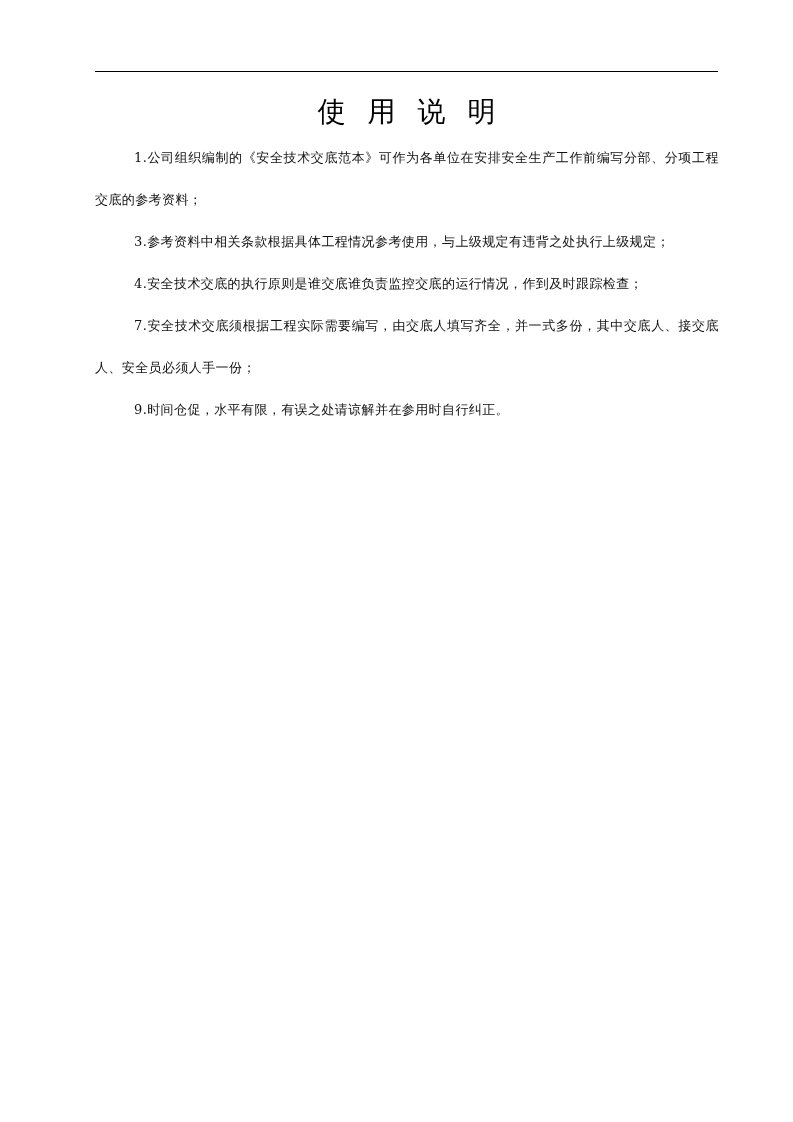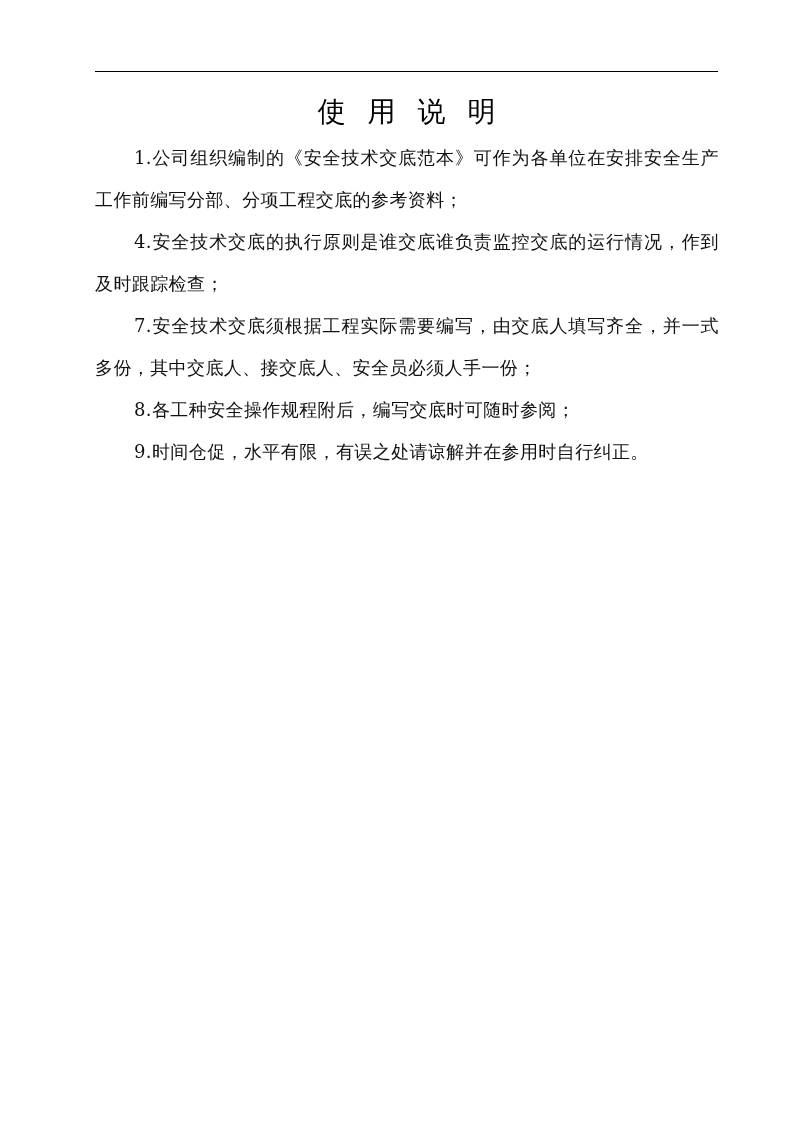--- a/index.html
+++ b/index.html
@@ -4,29 +4,29 @@
 <style>
   html, body { margin: 0; padding: 0; background: #ffffff; }
   body { width: 793px; height: 1122px; position: relative; overflow: hidden;
          font-family: "DejaVu Serif", "Liberation Serif", serif; color: #111; }
   .rule { position: absolute; left: 95px; top: 71px; width: 623px; height: 0;
           border-top: 1.5px solid #000; }
   .title { position: absolute; left: 95px; top: 92px; width: 623px; text-align: center;
            font-size: 28px; letter-spacing: 22px; text-indent: 22px; line-height: 40px;
            font-family: "DejaVu Sans", "Liberation Sans", sans-serif; color: #000; }
   .body { position: absolute; left: 95px; top: 137px; width: 624px; }
-  .para { font-size: 18px; line-height: 42px; text-indent: 39px; margin: 0;
+  .para { font-size: 13px; line-height: 42px; text-indent: 39px; margin: 0;
           text-align: justify; letter-spacing: 0.4px; }
 </style>
 </head>
 <body>
 
 <div class="rule"></div>
 
 <div class="title">使用说明</div>
 
 <div class="body">
   <p class="para">1.公司组织编制的《安全技术交底范本》可作为各单位在安排安全生产工作前编写分部、分项工程交底的参考资料；</p>
+  <p class="para">3.参考资料中相关条款根据具体工程情况参考使用，与上级规定有违背之处执行上级规定；</p>
   <p class="para">4.安全技术交底的执行原则是谁交底谁负责监控交底的运行情况，作到及时跟踪检查；</p>
   <p class="para">7.安全技术交底须根据工程实际需要编写，由交底人填写齐全，并一式多份，其中交底人、接交底人、安全员必须人手一份；</p>
-  <p class="para">8.各工种安全操作规程附后，编写交底时可随时参阅；</p>
   <p class="para">9.时间仓促，水平有限，有误之处请谅解并在参用时自行纠正。</p>
 </div>
 
 </body></html>

